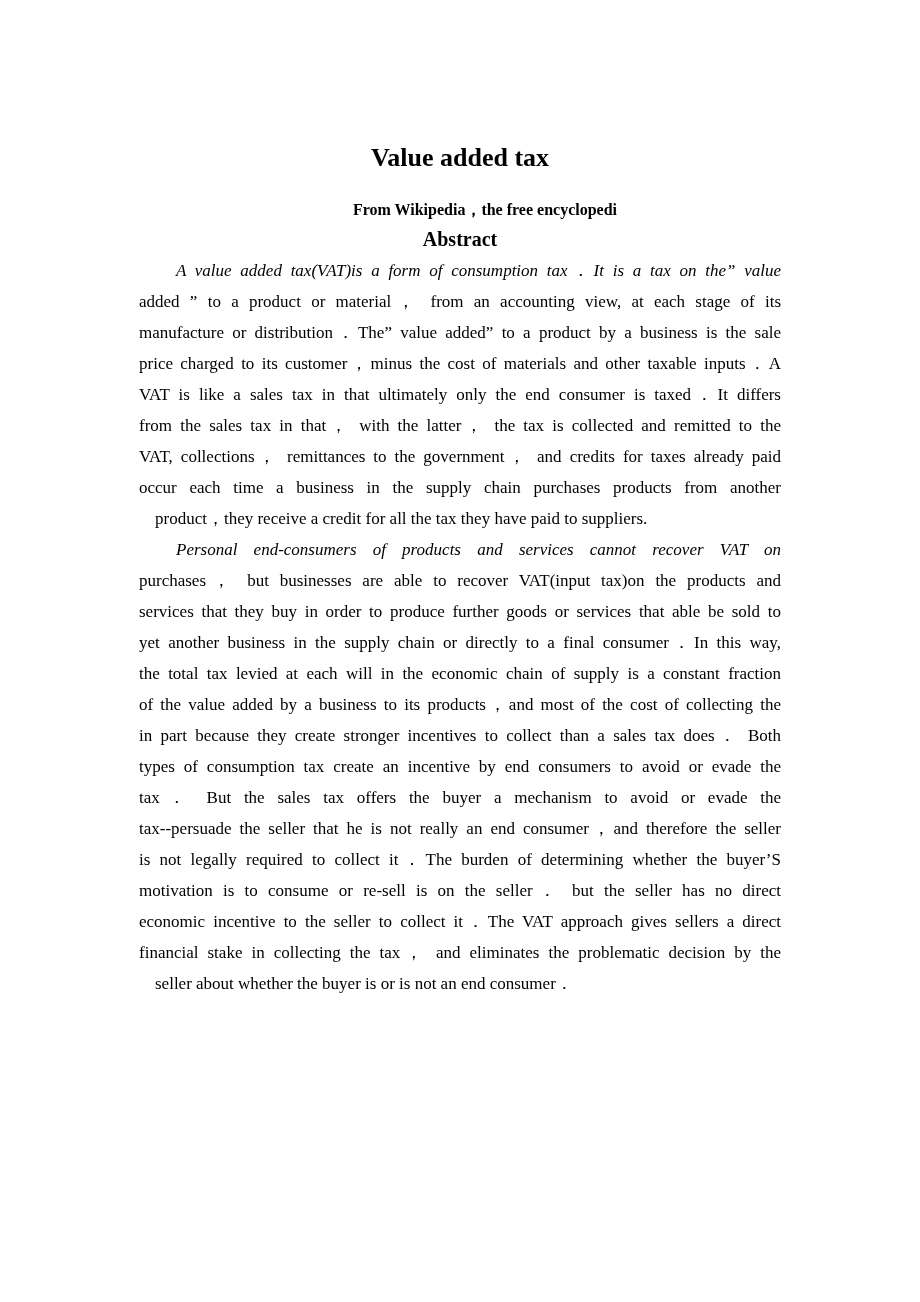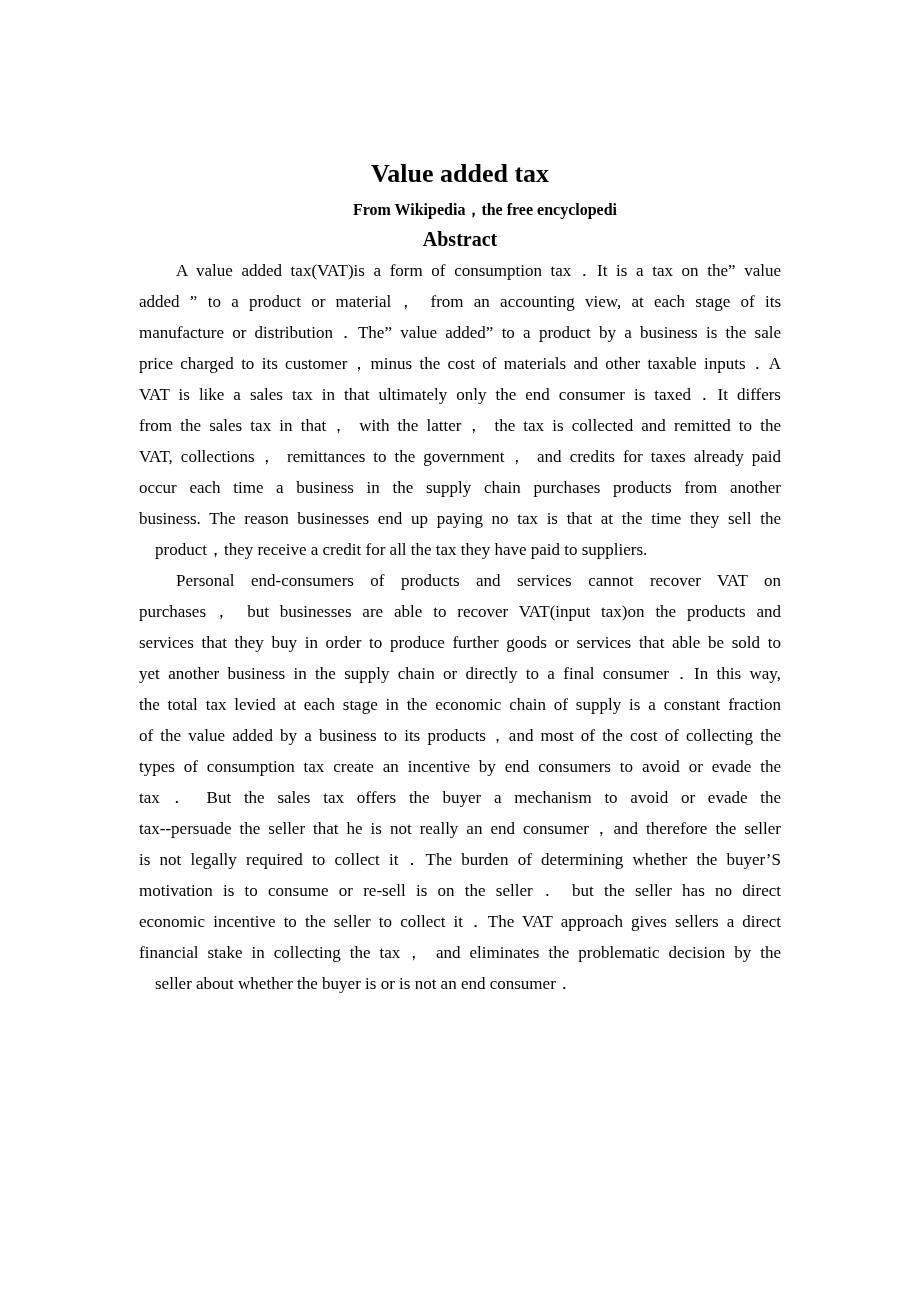--- a/index.html
+++ b/index.html
@@ -20,21 +20,21 @@
       left: 0;
       top: 0;
       width: 920px;
       height: 1302px;
       background: #ffffff;
     }
     .title {
       position: absolute;
       left: 0;
       width: 920px;
-      top: 156px;
+      top: 140px;
       text-align: center;
       font-weight: bold;
       font-size: 26px;
       line-height: 36px;
       margin: 0;
     }
     .subtitle {
       position: absolute;
       left: 16px;
       width: 920px;
@@ -72,50 +72,51 @@
       text-align: justify;
       text-align-last: justify;
       overflow: hidden;
     }
     .line.last {
       text-align-last: left;
       margin-left: 16px;
     }
     .line.indent {
       padding-left: 37px;
+      font-style: italic;
     }
   </style>
 </head>
 <body>
 
 <div class="page">
   <h1 class="title">Value added tax</h1>
   <div class="subtitle">From Wikipedia，the free encyclopedi</div>
   <h2 class="abstract-heading">Abstract</h2>
 
   <div class="body-text">
     <div class="paragraph">
       <span class="line indent">A value added tax(VAT)is a form of consumption tax．It is a tax on the” value</span>
       <span class="line">added ” to a product or material， from an accounting view, at each stage of its</span>
       <span class="line">manufacture or distribution．The” value added” to a product by a business is the sale</span>
       <span class="line">price charged to its customer，minus the cost of materials and other taxable inputs．A</span>
       <span class="line">VAT is like a sales tax in that ultimately only the end consumer is taxed．It differs</span>
       <span class="line">from the sales tax in that， with the latter， the tax is collected and remitted to the</span>
       <span class="line">VAT, collections， remittances to the government， and credits for taxes already paid</span>
       <span class="line">occur each time a business in the supply chain purchases products from another</span>
-      <span class="line">business. The reason businesses end up paying no tax is that at the time they sell the</span>
       <span class="line last">product，they receive a credit for all the tax they have paid to suppliers.</span>
     </div>
     <div class="paragraph">
       <span class="line indent">Personal end-consumers of products and services cannot recover VAT on</span>
       <span class="line">purchases， but businesses are able to recover VAT(input tax)on the products and</span>
       <span class="line">services that they buy in order to produce further goods or services that able be sold to</span>
       <span class="line">yet another business in the supply chain or directly to a final consumer．In this way,</span>
-      <span class="line">the total tax levied at each stage in the economic chain of supply is a constant fraction</span>
+      <span class="line">the total tax levied at each will in the economic chain of supply is a constant fraction</span>
       <span class="line">of the value added by a business to its products，and most of the cost of collecting the</span>
+      <span class="line">in part because they create stronger incentives to collect than a sales tax does． Both</span>
       <span class="line">types of consumption tax create an incentive by end consumers to avoid or evade the</span>
       <span class="line">tax． But the sales tax offers the buyer a mechanism to avoid or evade the</span>
       <span class="line">tax--persuade the seller that he is not really an end consumer，and therefore the seller</span>
       <span class="line">is not legally required to collect it．The burden of determining whether the buyer’S</span>
       <span class="line">motivation is to consume or re-sell is on the seller． but the seller has no direct</span>
       <span class="line">economic incentive to the seller to collect it．The VAT approach gives sellers a direct</span>
       <span class="line">financial stake in collecting the tax， and eliminates the problematic decision by the</span>
       <span class="line last">seller about whether the buyer is or is not an end consumer．</span>
     </div>
   </div>

